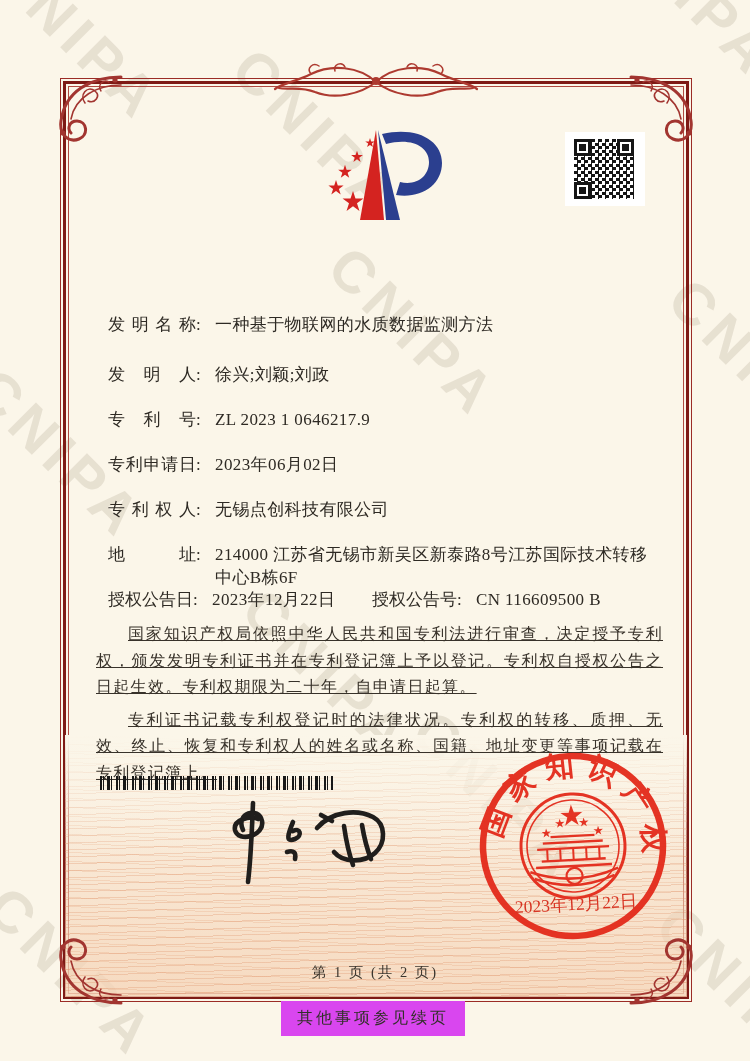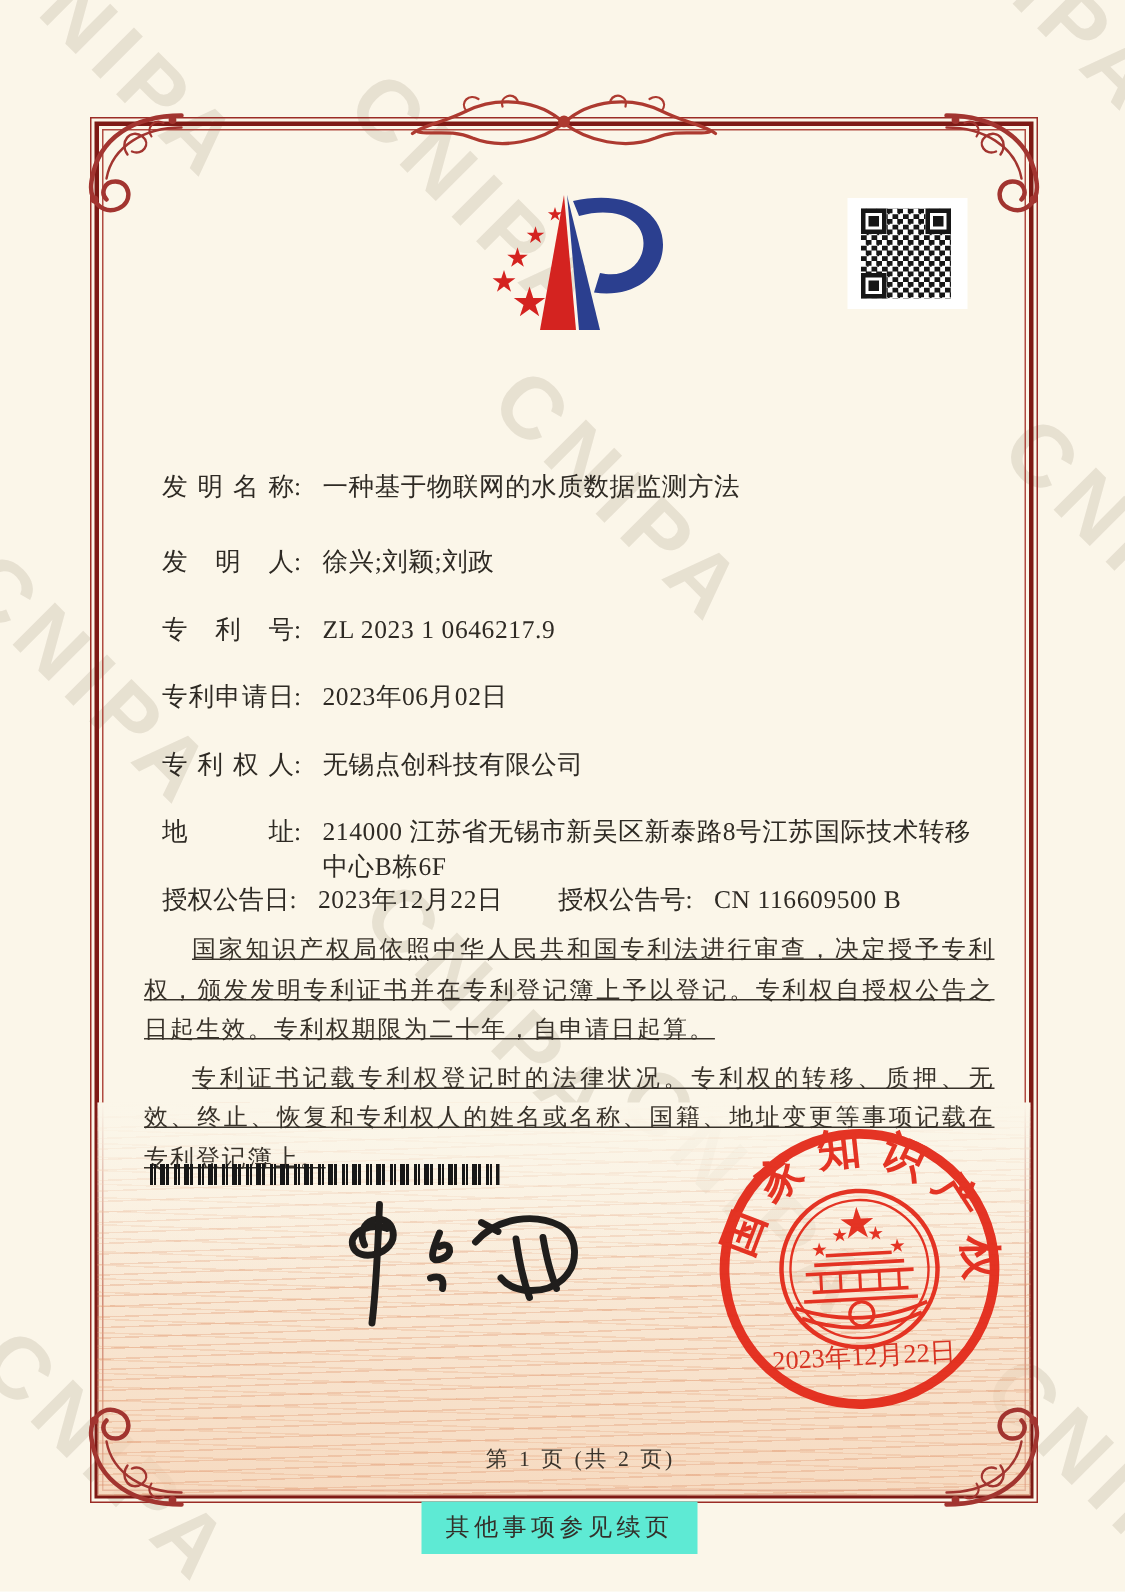--- a/index.html
+++ b/index.html
@@ -54,22 +54,22 @@
   .barcode{position:absolute;left:100px;top:776px;width:233px;height:14px;z-index:2;background:
      repeating-linear-gradient(90deg,#171717 0 2px,rgba(0,0,0,0) 2px 3px,#171717 3px 4px,
        rgba(0,0,0,0) 4px 7px,#171717 7px 10px,rgba(0,0,0,0) 10px 11px,#171717 11px 12.5px,
        rgba(0,0,0,0) 12.5px 16px);}
   .signer{position:absolute;left:110px;top:836px;z-index:2;
      font-family:"Liberation Sans","DejaVu Sans",sans-serif;font-size:17.5px;
      line-height:30px;letter-spacing:3px;color:#262626;}
   .signature{position:absolute;left:205px;top:798px;z-index:2;}
   .seal{position:absolute;left:474px;top:747px;z-index:3;opacity:.95;}
   .page-num{position:absolute;left:60px;top:963px;width:630px;text-align:center;
-     font-size:14.5px;letter-spacing:2px;z-index:2;color:#3a342c;padding-left:12px;}
-  .foot-note{position:absolute;left:281px;top:1001px;background:#5eead4;
+     font-size:14.5px;letter-spacing:2px;z-index:2;color:#3a342c;}
+  .foot-note{position:absolute;left:281px;top:1001px;background:#d946ef;
      padding:7px 16px;font-size:16px;letter-spacing:3px;color:#33302a;z-index:2;}
   svg{display:block;}
 </style>
 </head>
 <body>
 
 <div id="page">
 
   <div class="wm" style="left:-28px;top:2px">CNIPA</div>
   <div class="wm" style="left:586px;top:-42px">CNIPA</div>

